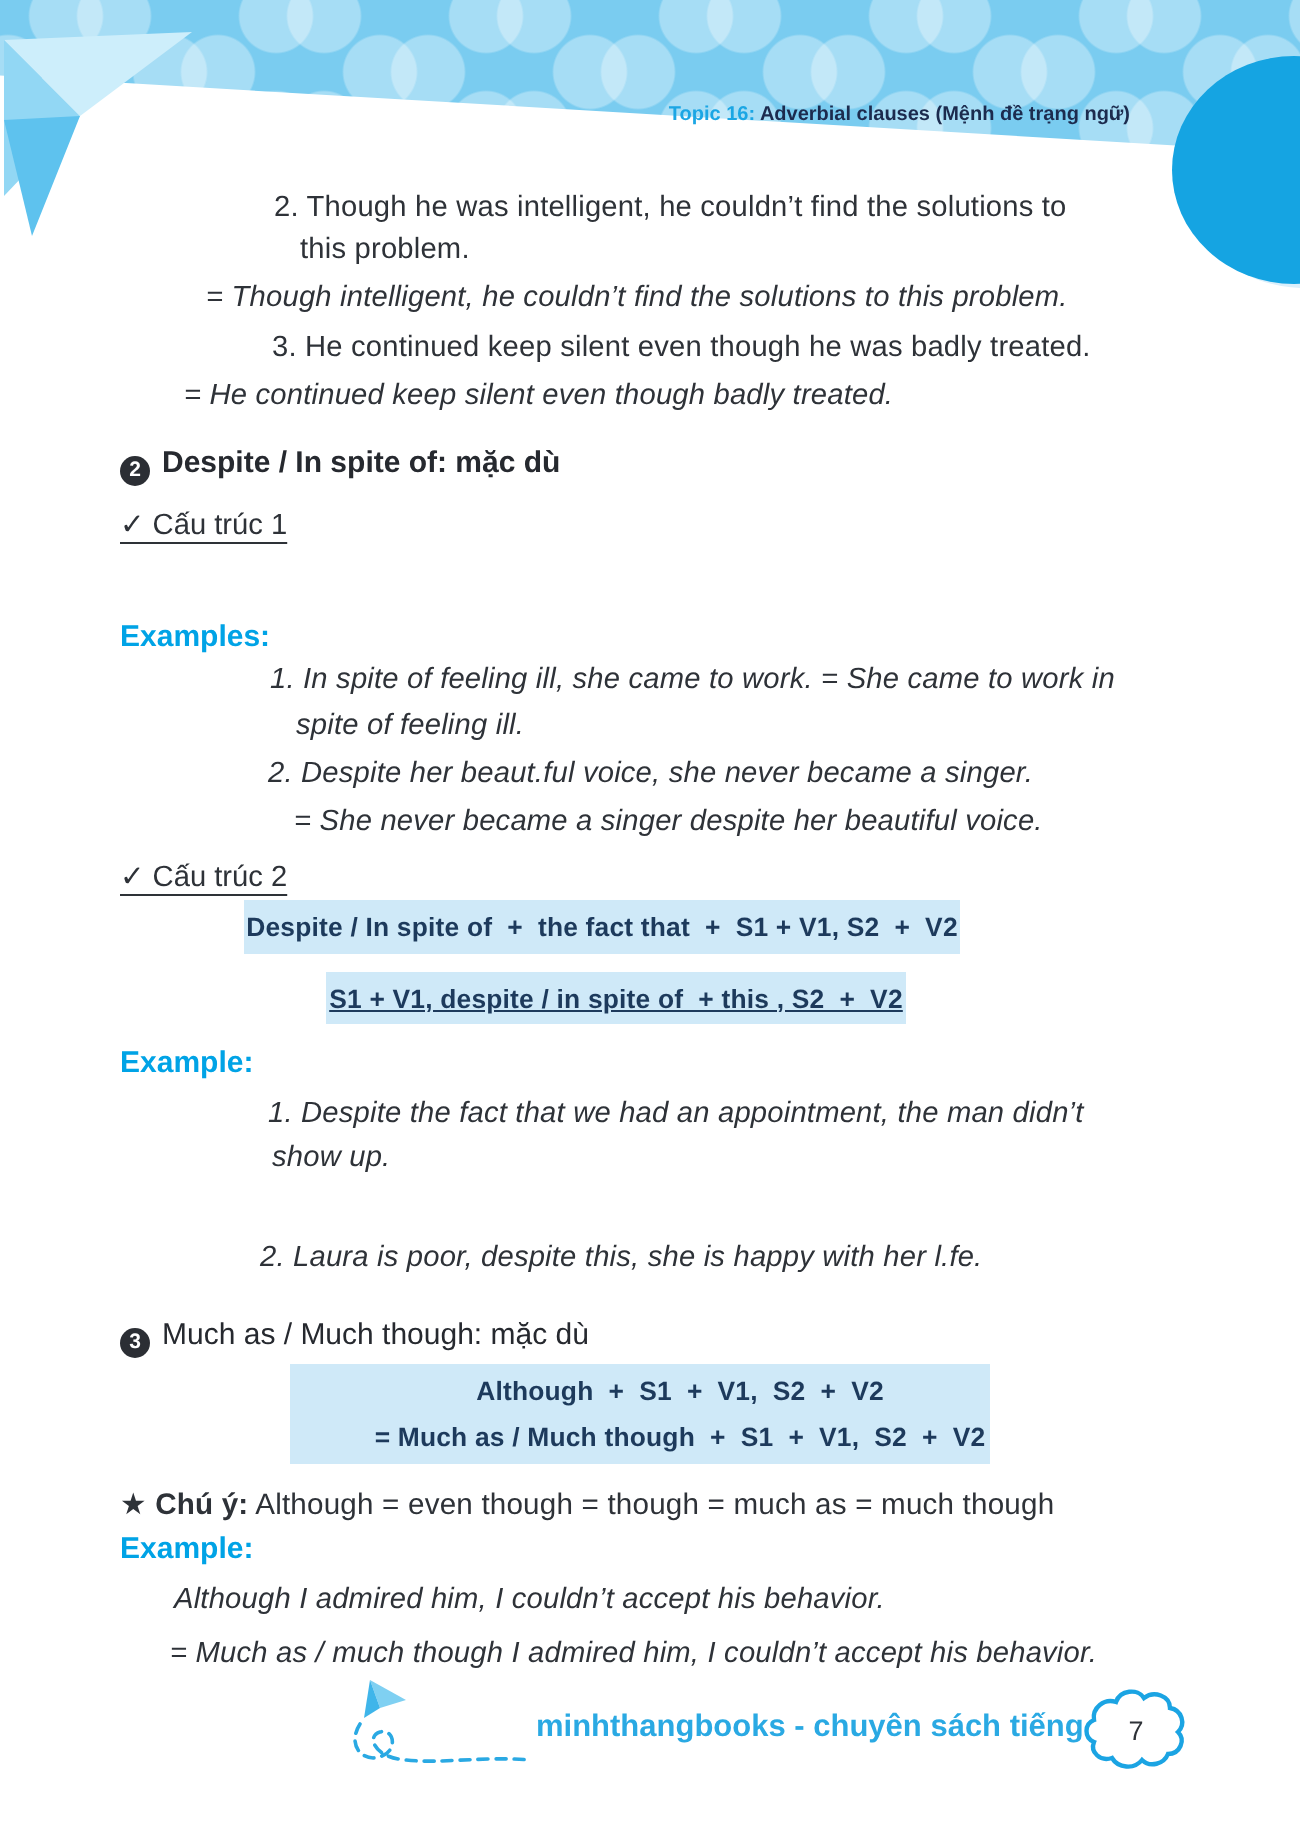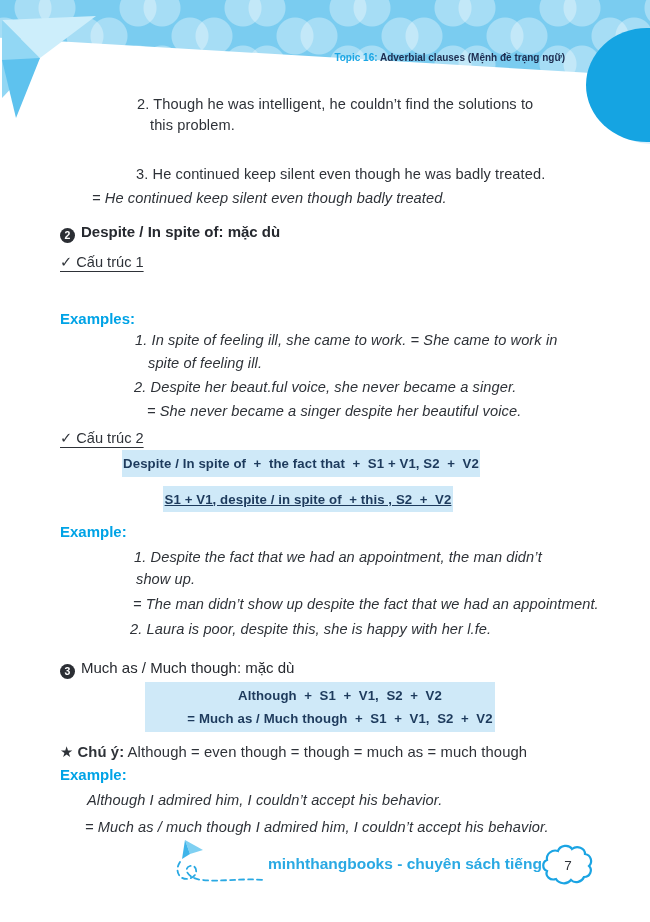--- a/index.html
+++ b/index.html
@@ -75,20 +75,21 @@
   <svg class="plane-tl" width="150" height="110" viewBox="0 0 150 110">
     <polygon points="2,6 96,2 40,44" fill="#cdeefb"></polygon>
     <polygon points="2,6 40,44 2,84" fill="#92d7f4"></polygon>
     <polygon points="2,46 40,44 16,104" fill="#5ec2ee"></polygon>
   </svg>
 
   <div class="topic"><span class="lbl">Topic 16:</span><span class="ttl"> Adverbial clauses (Mệnh đề trạng ngữ)</span></div>
 
   <div class="t" style="top:96px; left:137px;">2. Though he was intelligent, he couldn’t find the solutions to</div>
   <div class="t" style="top:117px; left:150px;">this problem.</div>
+  <div class="t it" style="top:141px; left:103px;">= Though intelligent, he couldn’t find the solutions to this problem.</div>
   <div class="t" style="top:166px; left:136px;">3. He continued keep silent even though he was badly treated.</div>
   <div class="t it" style="top:190px; left:92px;">= He continued keep silent even though badly treated.</div>
 
   <div class="sec-h bold" style="top:223px;"><span class="h-num">2</span><span>Despite / In spite of: mặc dù</span></div>
 
   <div class="struct" style="top:253px;">✓ Cấu trúc 1</div>
 
 
   <div class="blue-label" style="top:310px;">Examples:</div>
 
@@ -99,21 +100,20 @@
 
   <div class="struct" style="top:429px;">✓ Cấu trúc 2</div>
 
   <div class="fbox" style="top:450px; left:122px; width:358px; height:27px;">Despite / In spite of  +  the fact that  +  S1 + V1, S2  +  V2</div>
   <div class="fbox" style="top:486px; left:163px; width:290px; height:26px;text-decoration:underline;">S1 + V1, despite / in spite of  + this , S2  +  V2</div>
 
   <div class="blue-label" style="top:523px;">Example:</div>
 
   <div class="t it" style="top:549px; left:134px;"><span>1. </span><span class="u">Despite the fact that we had an appointment,</span><span> the man didn’t</span></div>
   <div class="t it" style="top:571px; left:136px;">show up.</div>
-  <div class="t it" style="top:596px; left:133px;"><span>= The man didn’t show up </span><span class="u">despite the fact that we had an appointment.</span></div>
   <div class="t it" style="top:621px; left:130px;">2. Laura is poor, despite this, she is happy with her l.fe.</div>
 
   <div class="sec-h" style="top:659px;"><span class="h-num">3</span><span>Much as / Much though: mặc dù</span></div>
 
   <div class="fbox two" style="top:682px; left:145px; width:310px; height:50px;padding-left:40px;">
     <div>Although  +  S1  +  V1,  S2  +  V2</div>
     <div>= Much as / Much though  +  S1  +  V1,  S2  +  V2</div>
   </div>
 
   <div class="t" style="top:743px; left:60px; font-size:14.8px;"><span>★ </span><span class="bold">Chú ý:</span><span> Although = even though = though = much as = much though</span></div>

